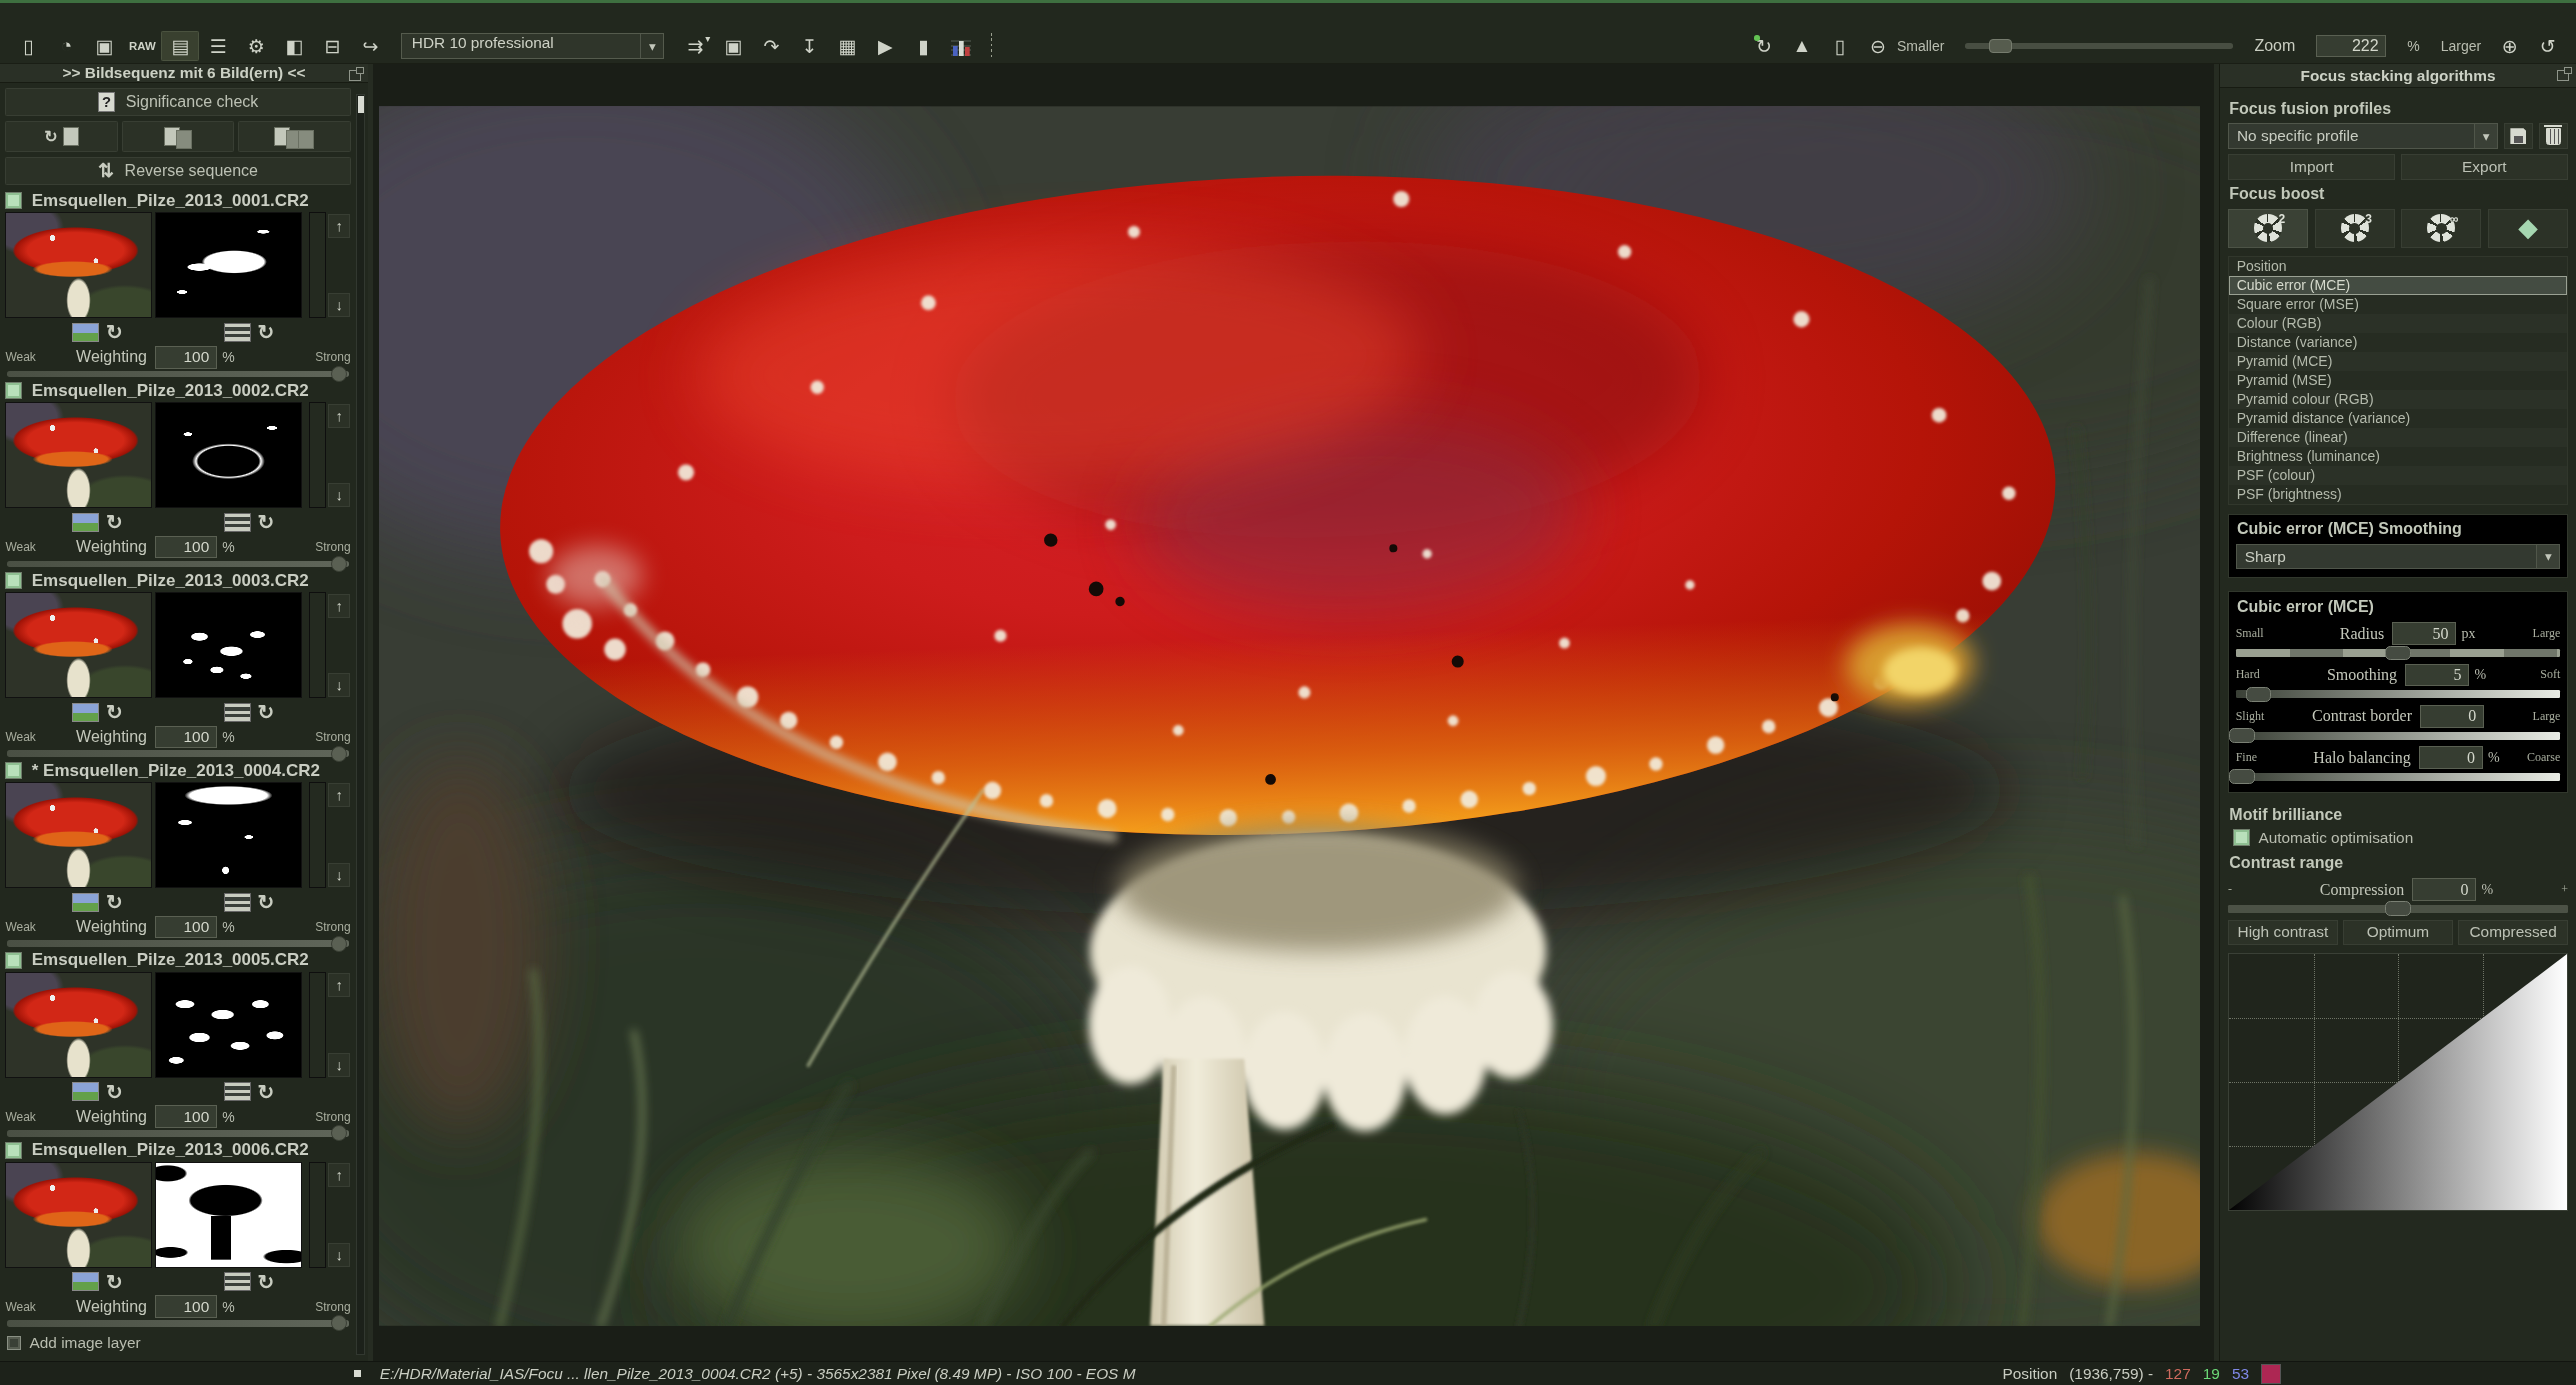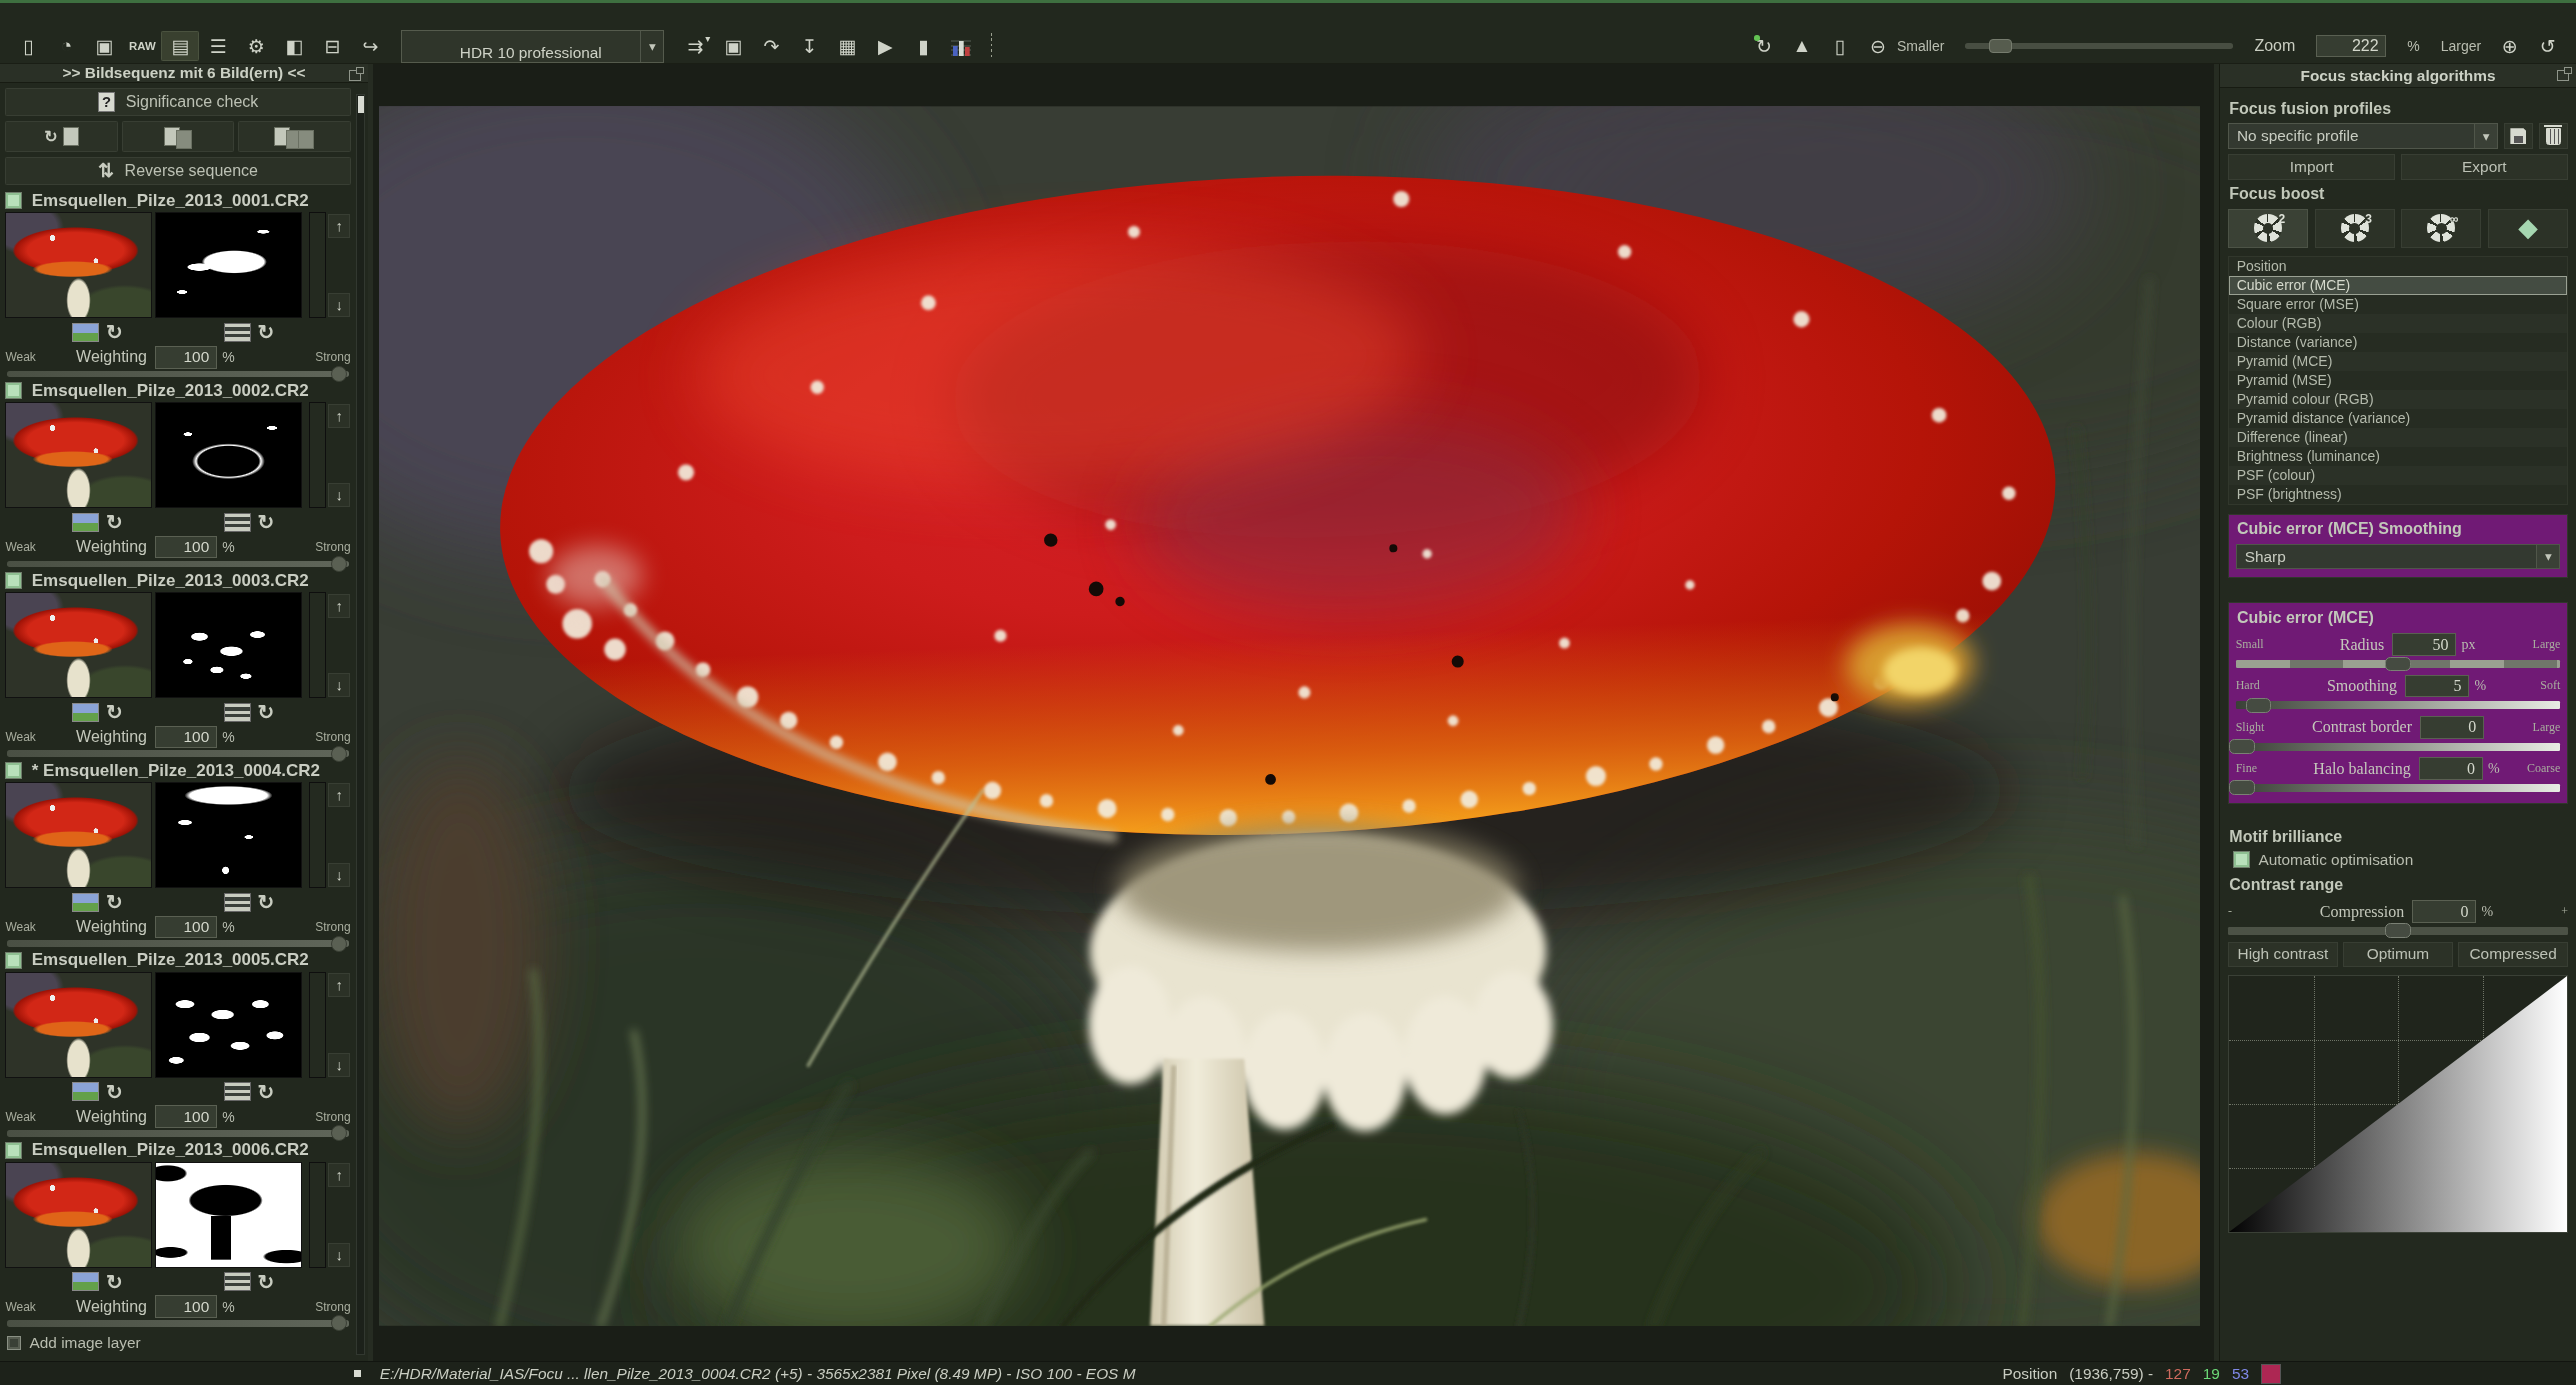--- a/index.html
+++ b/index.html
@@ -18,21 +18,21 @@
   .tbtn { width:38px; height:29.5px; display:flex; align-items:center; justify-content:center; font-size:19px; color:#cfd3c8; border-radius:1.3px; position:relative; }
   .tbtn.active { background:#39402f; border:0.7px solid #4a523f; }
   .tbtn .sup { position:absolute; top:1.3px; right:4px; font-size:10px; color:#cfd3c8; }
   .tbtn .greendot { position:absolute; top:4px; left:9.4px; width:5.4px; height:5.4px; border-radius:50%; background:#63c353; }
   .hist-glyph { width:20px; height:19px; background:
       linear-gradient(to top,#4a62c0 0 55%, transparent 55%) 1.3px 100%/4.7px 100% no-repeat,
       linear-gradient(to top,#d8dcd4 0 80%, transparent 80%) 7.4px 100%/4.7px 100% no-repeat,
       linear-gradient(to top,#c04040 0 45%, transparent 45%) 13.4px 100%/4.7px 100% no-repeat,
       repeating-linear-gradient(to top, #3d443a 0 2px, transparent 2px 4.7px); }
   .tb-sep { width:1.3px; height:27px; margin:0 10.7px; background:repeating-linear-gradient(#9aa08f 0 2.7px, transparent 2.7px 5.4px); }
-  .combo { height:33px; background:#2f352a; border:0.7px solid #555b4d; display:flex; align-items:flex-end; margin:0 12px;padding-left:48px; }
+  .combo { height:26px; background:#2f352a; border:0.7px solid #555b4d; display:flex; align-items:flex-start; margin:0 12px; }
   .combo .ctext { padding:0 9.4px; font-size:15.4px; color:#ced2c6; flex:1; }
   .combo .combo-arrow { width:23px; align-self:stretch; display:flex; align-items:center; justify-content:center; color:#c2c6ba; font-size:13.4px; border-left:0.7px solid #50564a; }
   .profile-combo { width:263px; }
   .tb-spacer { flex:1; }
   .zoom-area { display:flex; align-items:center; gap:21px; }
   .tiny-label { font-size:14px; color:#b9bdb0; }
   .zoom-word { font-size:16px; color:#c9cdc1; }
   .zslider { position:relative; width:268px; height:5.4px; background:#484e42; border-radius:2.7px; }
   .zslider .zthumb { position:absolute; top:-4.7px; width:23px; height:14.8px; border-radius:4px; background:#565c4e; border:1.3px solid #767c6e; }
   .vbox { background:#363d31; border:0.7px solid #5a6052; color:#d4d8cc; font-size:16px; text-align:right; padding:1.3px 6.7px; }
@@ -153,21 +153,21 @@
   .boost-btn { flex:1; height:39px; background:#2c3227; border:0.7px solid #383e33; display:flex; align-items:center; justify-content:center; position:relative; }
   .boost-btn.active { background:#3a4135; border-color:#4c5346; }
   .aperture { width:28px; height:28px; border-radius:50%; position:relative; background:conic-gradient(#dfe3da 0 45deg, #2c3227 45deg 62deg, #dfe3da 62deg 107deg, #2c3227 107deg 124deg, #dfe3da 124deg 169deg, #2c3227 169deg 186deg, #dfe3da 186deg 231deg, #2c3227 231deg 248deg, #dfe3da 248deg 293deg, #2c3227 293deg 310deg, #dfe3da 310deg 355deg, #2c3227 355deg 360deg); }
   .aperture::after { content:''; position:absolute; left:8.7px; top:8.7px; width:10.7px; height:10.7px; border-radius:50%; background:#2c3227; }
   .boost-sup { position:absolute; top:2.7px; right:28%; font-size:12px; color:#dfe3da; font-weight:bold; }
   .diamond { font-size:25.5px; color:#a5d6b0; line-height:1; }
   .algo-list { border:0.7px solid #31372c; margin-bottom:9.4px; }
   .algo-row { height:19px; display:flex; align-items:center; padding-left:6.7px; font-size:14px; color:#b4bAAc; color:#b4baac; background:#262c22; border:0.7px solid transparent; }
   .algo-row.alt { background:#2b3127; }
   .algo-row.selected { background:#444c42; border:0.7px solid #9aa193; color:#d6dacd; }
-  .rp-section { background:#701a75; border:0.7px solid #31372c; padding:5.4px 6.7px 8px 6.7px; margin-bottom:24px; }
+  .rp-section { background:#000000; border:0.7px solid #31372c; padding:5.4px 6.7px 8px 6.7px; margin-bottom:13px; }
   .slider-group { margin:6.7px 0 2.7px 0; }
   .slider-head { display:grid; grid-template-columns:47px 1fr auto auto 1fr 47px; align-items:center;font-family:Liberation Serif, serif; }
   .slider-head .sname { grid-column:3; font-size:16px; color:#c4c8bb; margin-right:8px; }
   .slider-head .sval { grid-column:4; width:64px; font-size:16px; }
   .slider-head .su { margin-left:5.4px; grid-column:5; }
   .slider-head .l { grid-column:1; }
   .slider-head .r { grid-column:6; text-align:right; }
   .strack { position:relative; height:8px; margin-top:4px; background:linear-gradient(to right,#3a4036,#e8ebe4); border-radius:1.3px; }
   .strack.seg { background:repeating-linear-gradient(90deg,#9aa091 0 54px,#70766a 54px 107px); }
   .strack.plain { background:#4c5246; }

